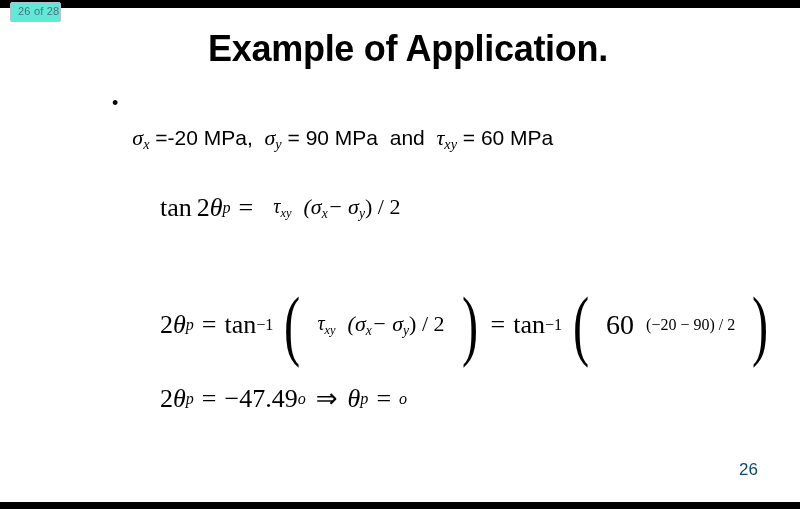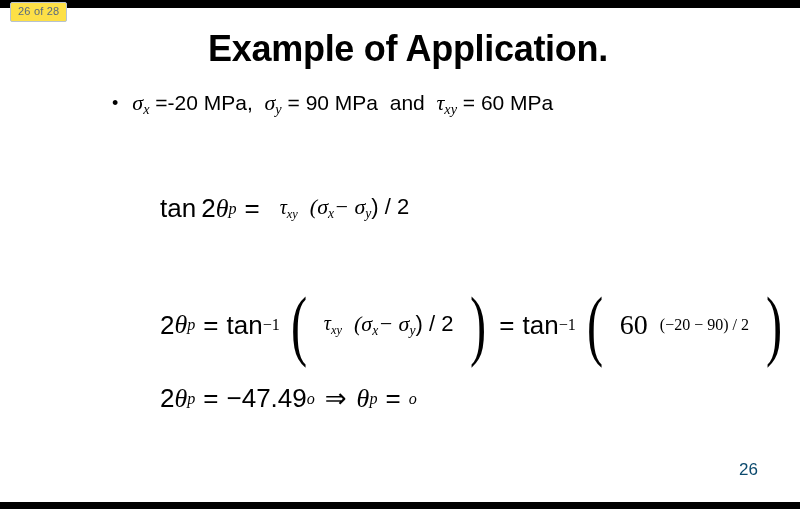--- a/index.html
+++ b/index.html
@@ -24,24 +24,24 @@
     left: 0;
     top: 8px;
     width: 800px;
     height: 494px;
     background: #ffffff;
   }
   .slide-counter {
     position: absolute;
     left: 10px;
     top: 2px;
-    background: #fde047;
+    background: #5eead4;
     color: #5a6b80;
     font-size: 11px;
-    padding: 3px 7px 4px 7px;
+    padding: 3px 1px 4px 7px;
     border: 1px solid #b6c2d2;
     border-radius: 2px;
     line-height: 1;
     letter-spacing: 0.2px;
     z-index: 5;
   }
   .title {
     position: absolute;
     left: 8px;
     top: 20px;
@@ -64,20 +64,21 @@
   }
   .bullet-dot {
     font-size: 18px;
     line-height: 26px;
     margin-right: 14px;
   }
   .bullet-text {
     line-height: 26px;
     white-space: nowrap;
     font-family: "Liberation Sans", sans-serif;
+    margin-top: 35px;
   }
   .bullet-text i {
     font-family: "Liberation Serif", serif;
     font-style: italic;
     font-size: 22px;
   }
   .sub {
     font-size: 0.68em;
     vertical-align: -0.28em;
     font-style: italic;
@@ -96,21 +97,21 @@
   .mrow {
     display: flex;
     align-items: center;
   }
   .mi {
     font-style: italic;
     font-family: "Liberation Serif", serif;
   }
   .mop {
     font-style: normal;
-    font-family: Liberation Sans, sans-serif;
+    font-family: Liberation Serif, serif;
   }
   .f {
     display: inline-flex;
     flex-direction: row;
     align-items: center;
     justify-content: center;
     margin: 0 6px;
   }
   .f .num, .f .den {
     padding: 1px 6px;

